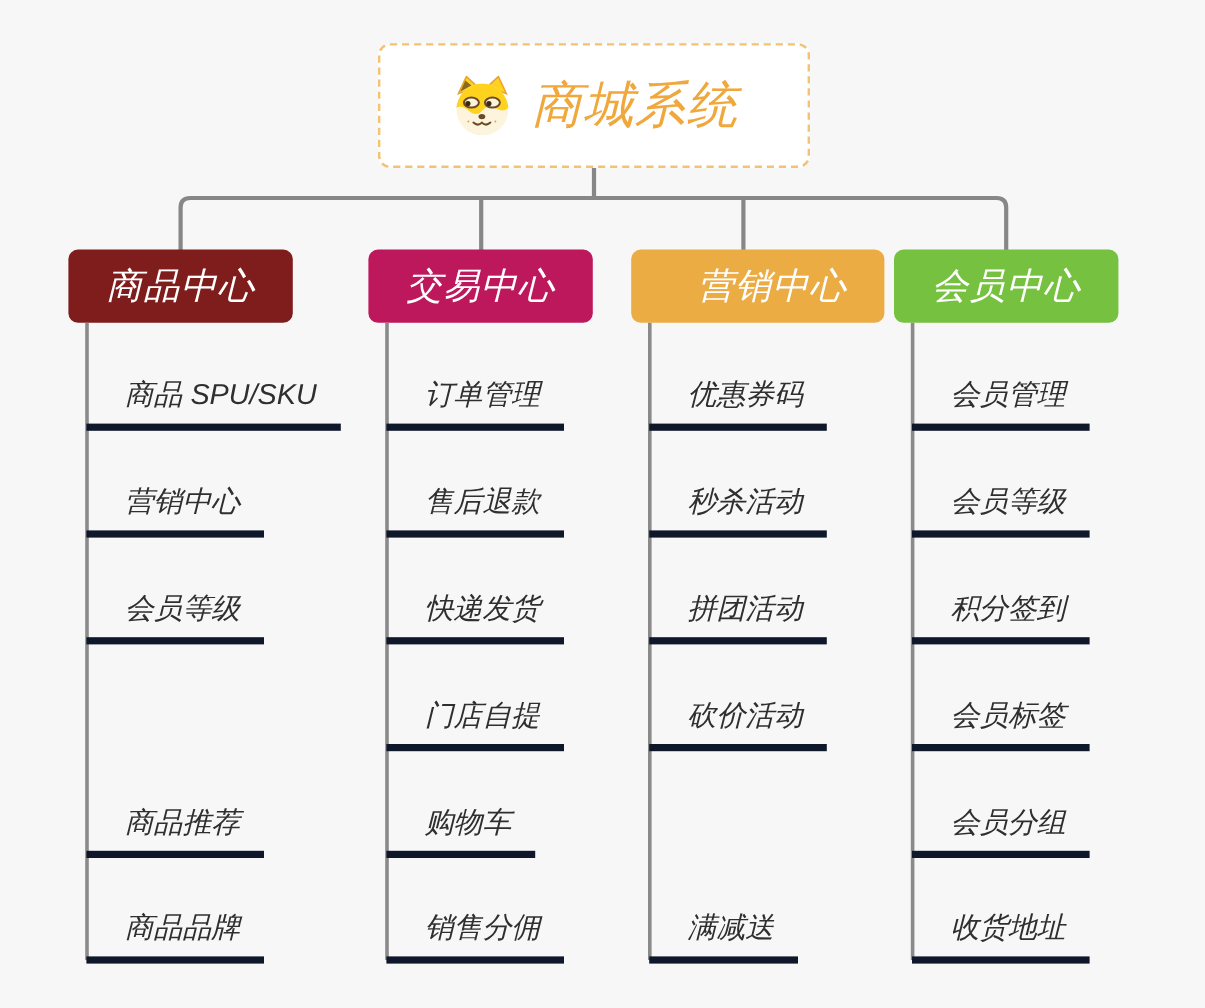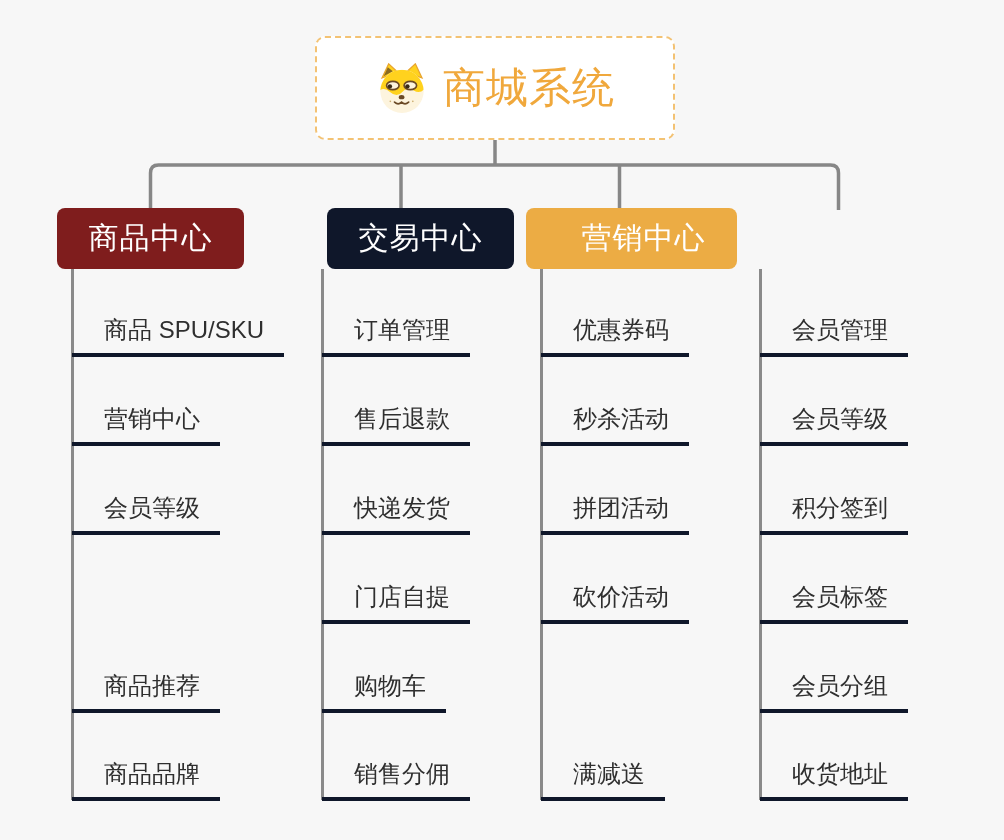--- a/index.html
+++ b/index.html
@@ -6,20 +6,21 @@
   body{
     font-family:"Liberation Sans","DejaVu Sans",sans-serif;
     background:#f7f7f7;
   }
   .canvas{
     position:relative;
     width:1004px;
     height:840px;
     background:#f7f7f7;
     overflow:hidden;
+    font-style:italic;
   }
   
   .root-node{
     position:absolute;
     left:315px; top:36px;
     width:360px; height:104px;
     box-sizing:border-box;
     background:#ffffff;
     border:2px dashed #f3c273;
     border-radius:10px;
@@ -69,21 +70,21 @@
     background:#8a8a8a;
   }
   .tr0{left:71px;}
   .tr1{left:321px;}
   .tr2{left:540px;}
   .tr3{left:759px;}
   
   .child{
     position:absolute;
     padding:0 20px 7px 32px;
-    border-bottom:4px solid #0f172a;
+    border-bottom:6px solid #0f172a;
     font-size:24px;
     line-height:32px;
     color:#2f2f2f;
     white-space:nowrap;
   }
   .cl0{left:72px;}
   .cl1{left:322px;}
   .cl2{left:541px;}
   .cl3{left:760px;}
   .r0{top:314px;}
@@ -129,22 +130,23 @@
 
       <ellipse cx="31.5" cy="41" rx="3.4" ry="2.6" fill="#6b4a26"></ellipse>
       <path d="M23,47 Q27.5,51 31.5,47 Q35.5,51 40,47" fill="none" stroke="#6b4a26" stroke-width="2" stroke-linecap="round"></path>
       <circle cx="18" cy="46" r="1" fill="#c9a969"></circle>
       <circle cx="45" cy="46" r="1" fill="#c9a969"></circle>
     </svg>
     <span class="root-title">商城系统</span>
   </div>
 
   <div class="branch-header bh0" style="background-color: #7f1d1d;">商品中心</div>
-  <div class="branch-header bh1" style="background-color: #0f172a; margin-left: 20px;">交易中心</div>
+  <div class="branch-header bh1" style="background-color: #be185d;">交易中心</div>
   <div class="branch-header bh2" style="background-color: rgb(236, 172, 68);">营销中心</div>
+  <div class="branch-header bh3" style="background-color: rgb(118, 193, 63);">会员中心</div>
 
   <div class="trunk tr0"></div>
   <div class="trunk tr1"></div>
   <div class="trunk tr2"></div>
   <div class="trunk tr3"></div>
 
   <div class="child cl0 r0">商品 SPU/SKU</div>
   <div class="child cl0 r1">营销中心</div>
   <div class="child cl0 r2">会员等级</div>
   <div class="child cl0 r4">商品推荐</div>

